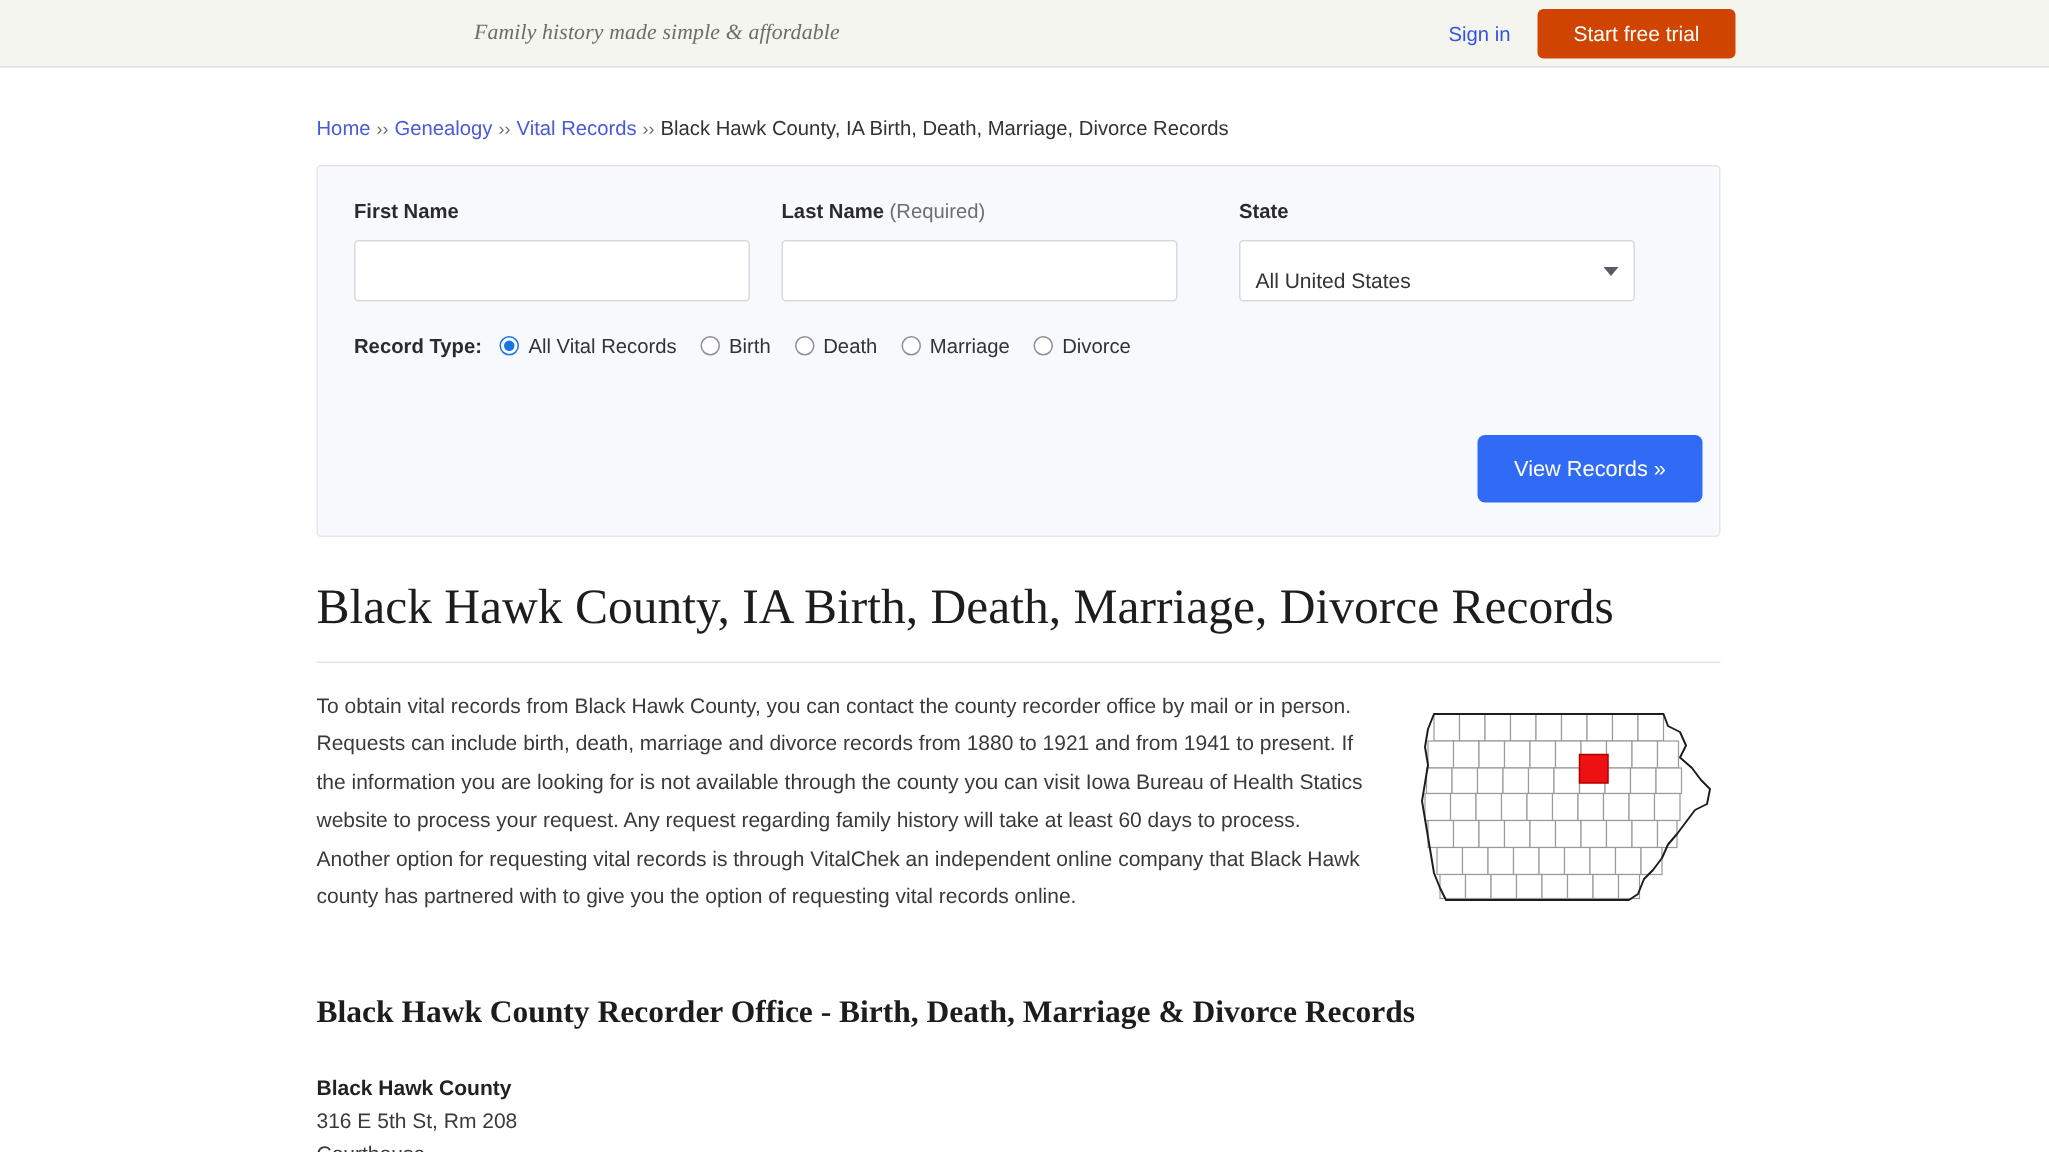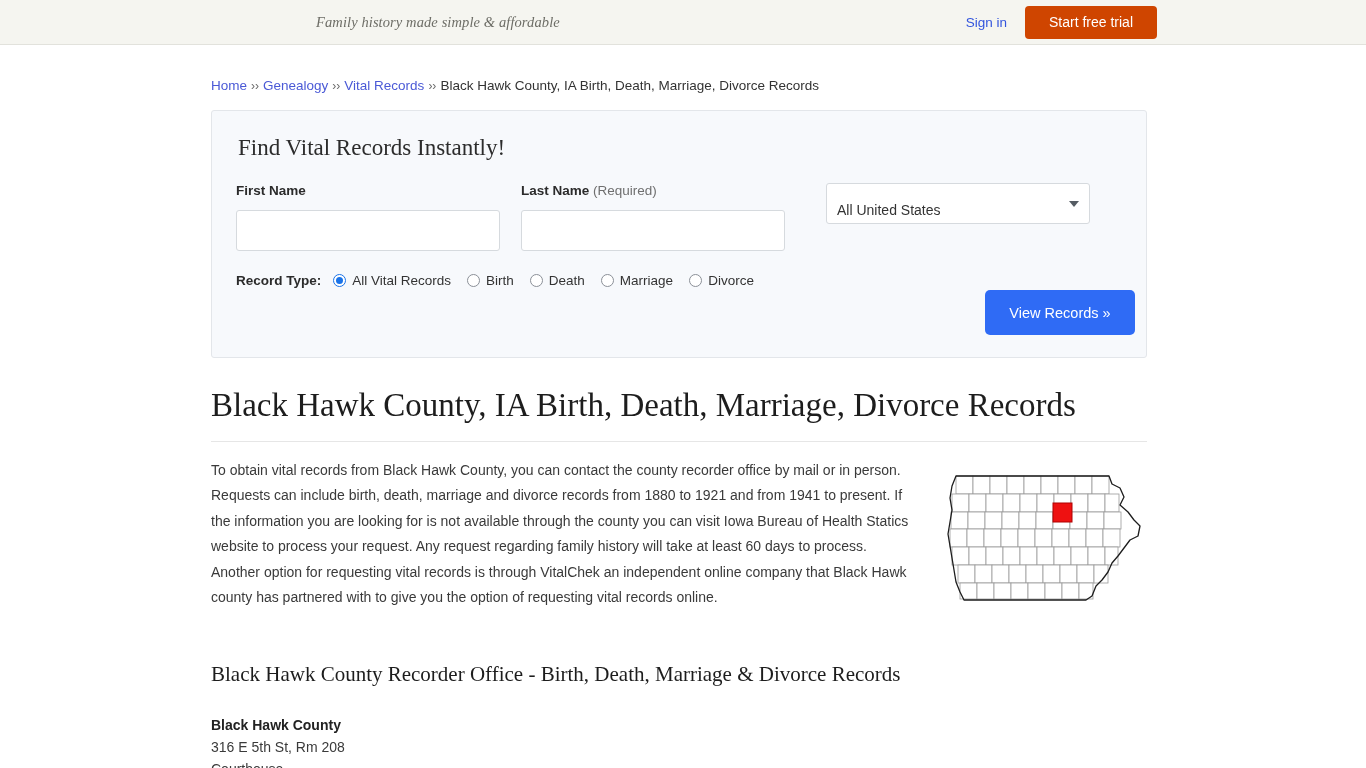--- a/index.html
+++ b/index.html
@@ -251,21 +251,21 @@
   .intro-text {
     font-size: 14px;
     line-height: 25.5px;
     color: #3a3a3a;
     text-align: left;
   }
 
   
   .h2 {
     font-family: "Liberation Serif", serif;
-    font-weight: normal;
+    font-weight: bold;
     font-size: 21px;
     color: #1d1d1d;
     margin: 50px 0 0 0;
     line-height: 1.3;
     clear: both;
   }
 
   
   .address {
     margin-top: 26px;
@@ -287,40 +287,42 @@
 </div>
 
 <div class="wrap">
  <div class="container">
 
   <div class="breadcrumb">
     <a>Home</a><span class="crumb-sep">››</span><a>Genealogy</a><span class="crumb-sep">››</span><a>Vital Records</a><span class="crumb-sep">››</span><span class="crumb-current">Black Hawk County, IA Birth, Death, Marriage, Divorce Records</span>
   </div>
 
   <div class="search-panel">
-    <div class="panel-title">Find Vital Records Instantly!</div>
 
     <div class="fields">
 
       <div class="field-col col-first">
         <div class="field-label">
           <span>First Name</span>
         </div>
         <input class="text-input" type="text" placeholder="" style="">
       </div>
 
       <div class="field-col col-last">
         <div class="field-label">
           <span>Last Name</span>
           <span class="req">(Required)</span>
         </div>
         <input class="text-input" type="text" placeholder="" style="">
       </div>
 
       <div class="field-col col-state">
+        <div class="field-label">
+          <span>State</span>
+        </div>
         <div class="select-wrap">
           <div class="select-box">All United States</div>
           <span class="caret"></span>
         </div>
       </div>
 
     </div>
 
     <div class="radio-row">
       <span class="radio-title">Record Type:</span>

